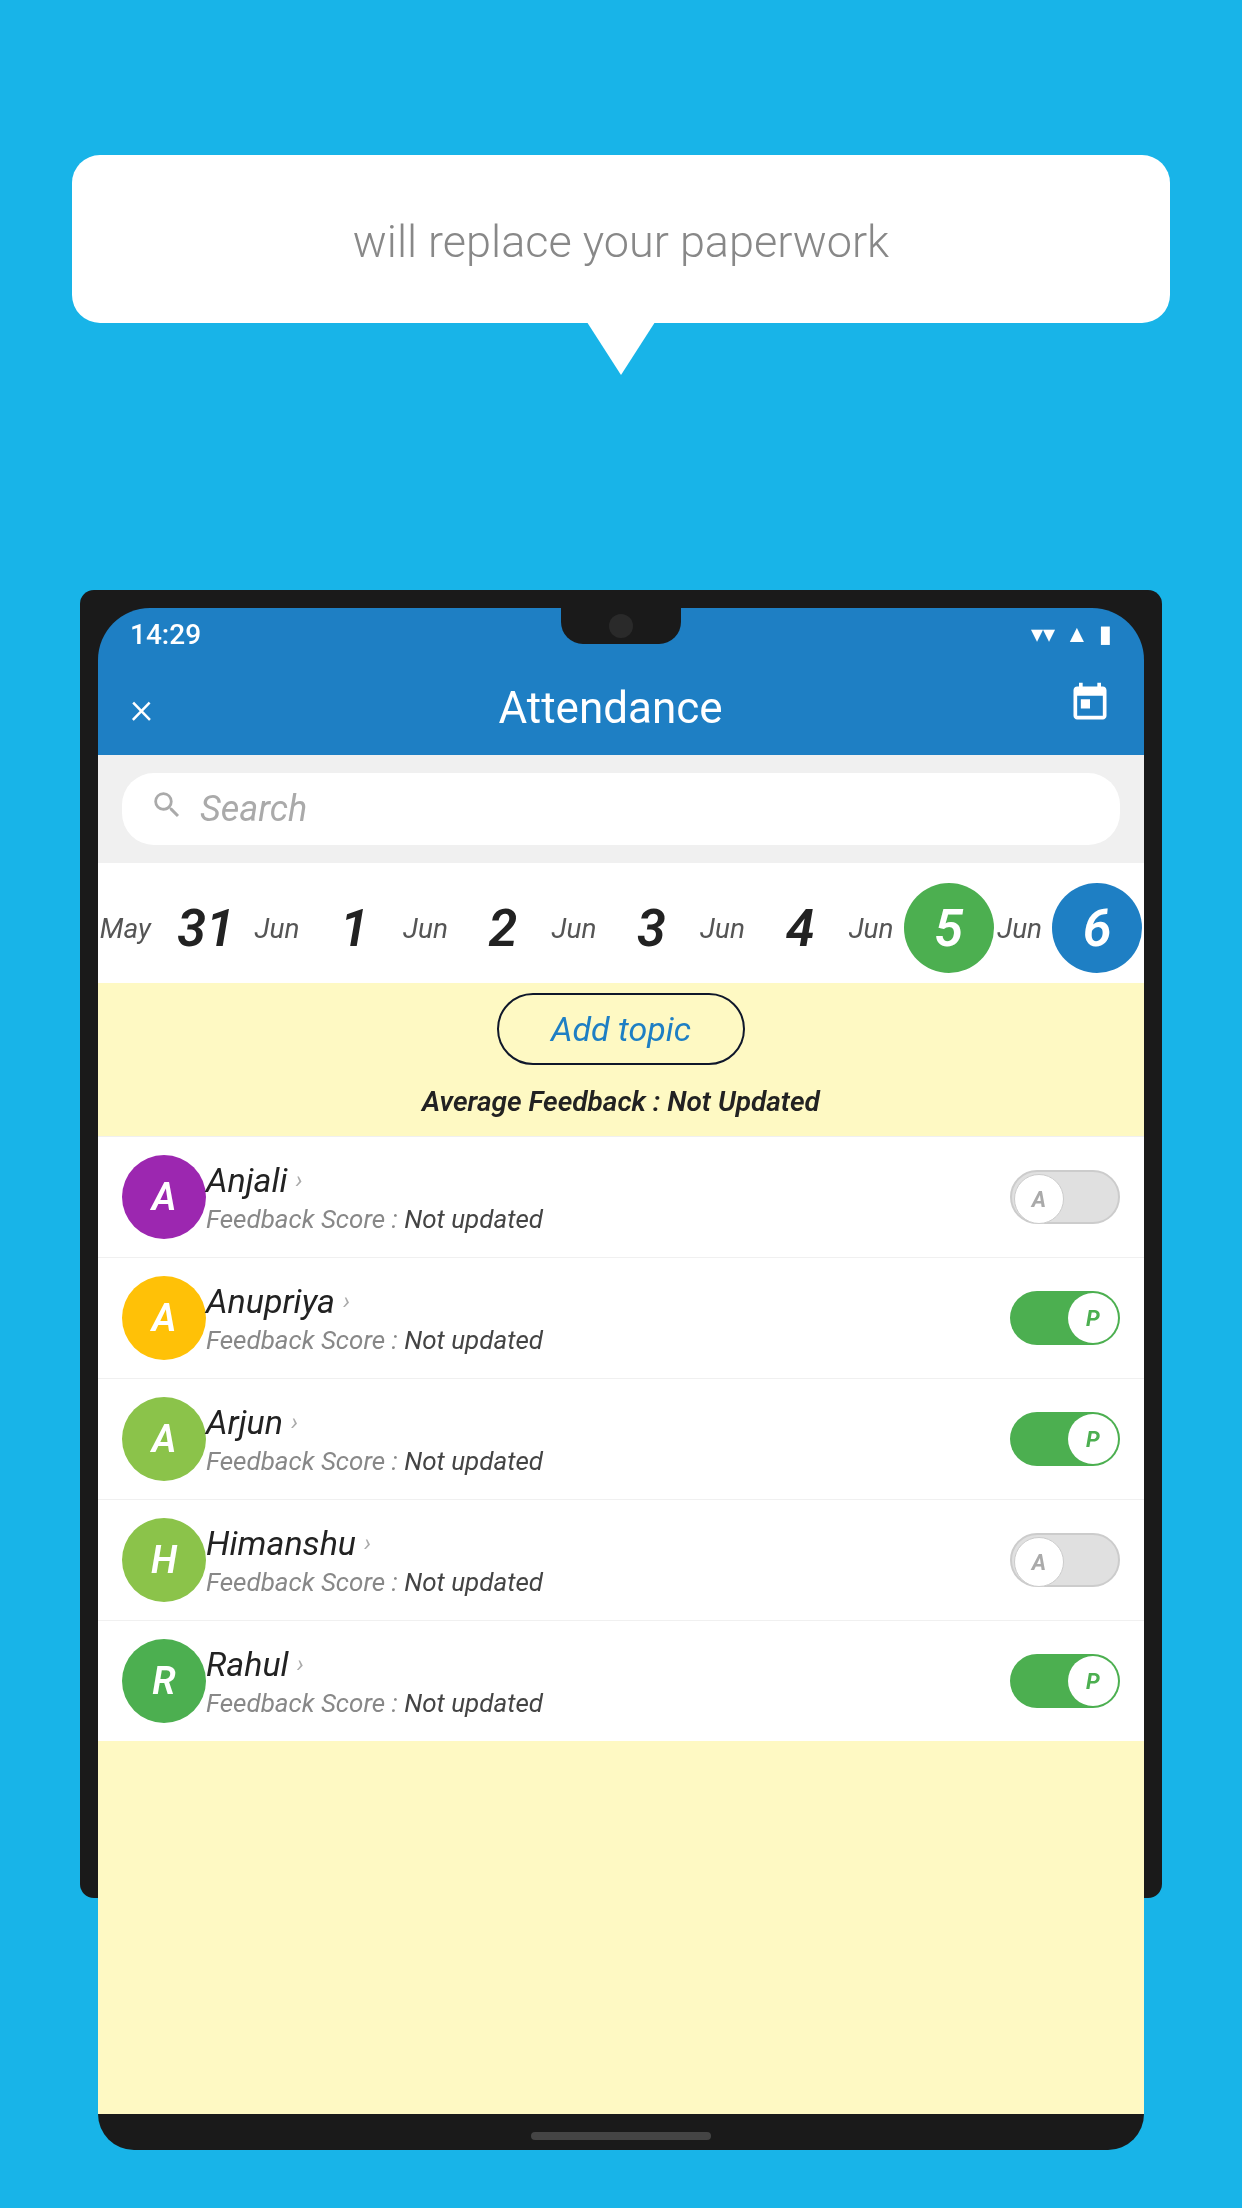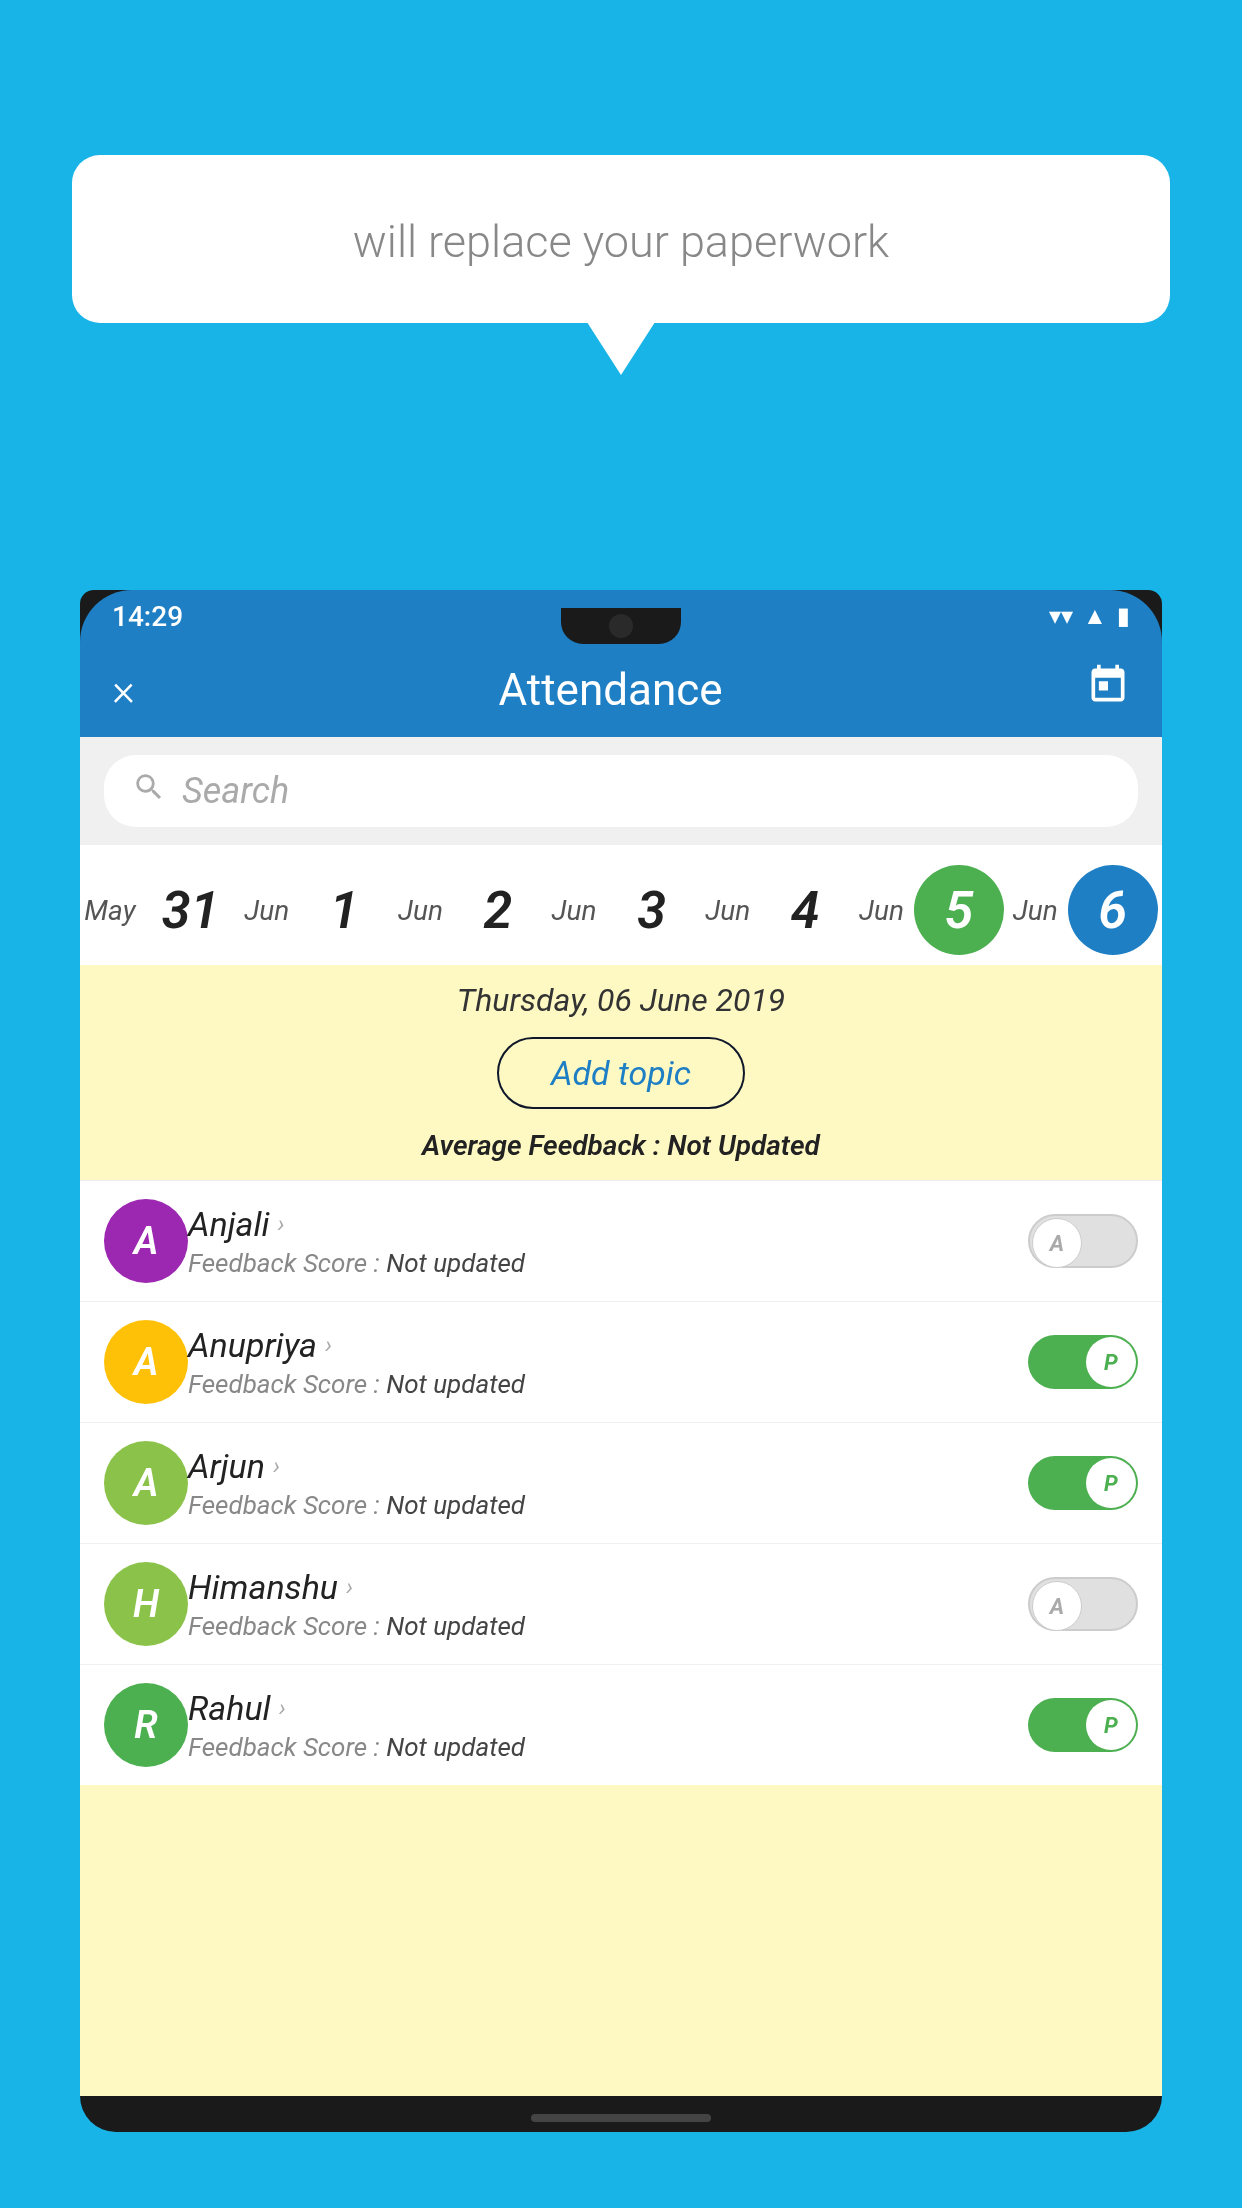--- a/index.html
+++ b/index.html
@@ -52,20 +52,21 @@
     .phone-frame {
       position: absolute;
       top: 590px;
       left: 80px;
       right: 80px;
       bottom: 0;
     }
     .phone-outer {
       background: #1a1a1a;
       border-radius: 14px;
+      padding: 18px;
       height: 1308px;
       position: relative;
     }
     
     .phone-notch {
       position: absolute;
       top: 18px;
       left: 50%;
       transform: translateX(-50%);
       width: 120px;
@@ -412,21 +413,20 @@
           <div class="date-item">
             <div class="date-month">Jun</div>
             <div class="date-num today">5</div>
           </div>
           <div class="date-item">
             <div class="date-month">Jun</div>
             <div class="date-num selected">6</div>
           </div>
         </div>
 
-      <div class="selected-date-label">Thursday, 06 June 2019</div>
 
       <div class="add-topic-btn">
         <div class="add-topic-inner">Add topic</div>
       </div>
 
       <div class="avg-feedback">
         <span>Average Feedback : </span><span>Not Updated</span>
       </div>
 
       <div class="student-list" id="student-list">

